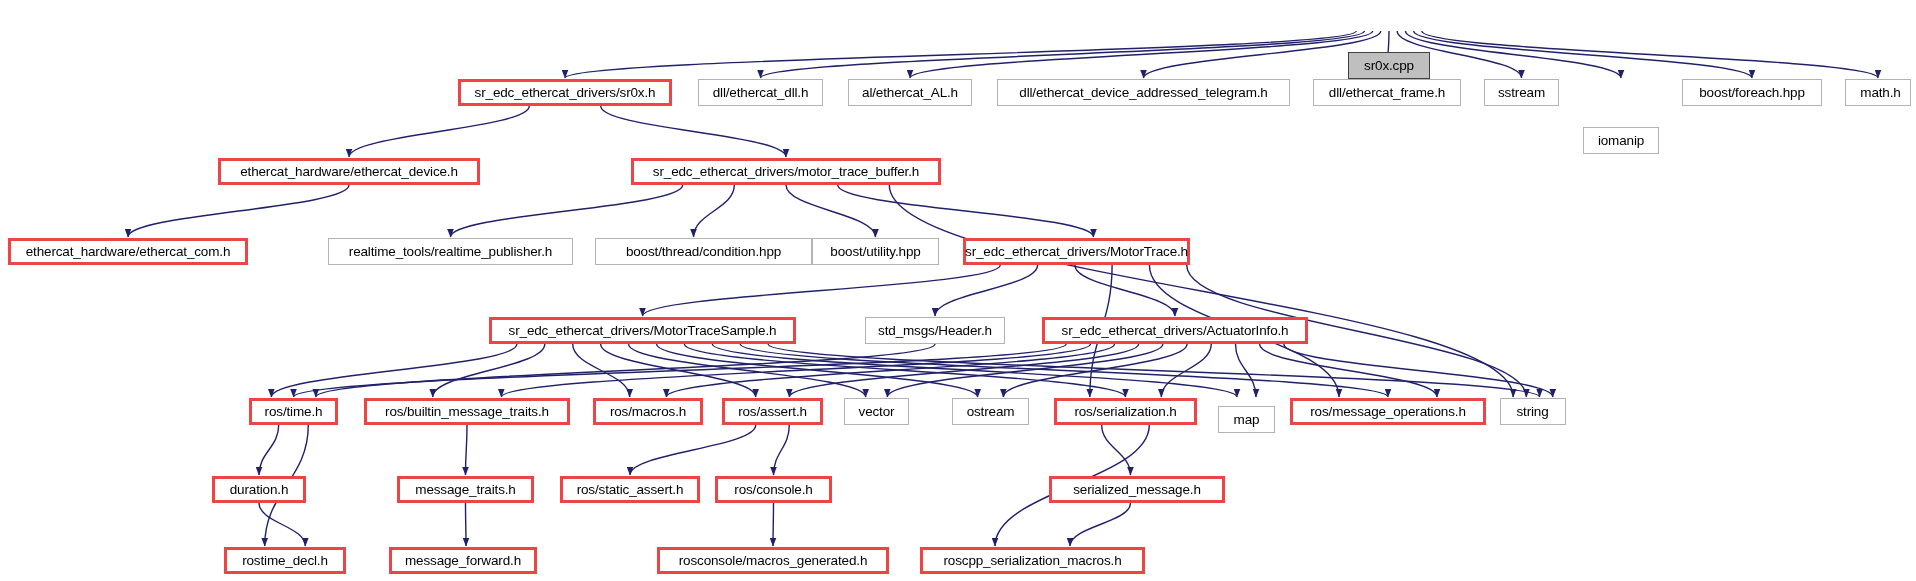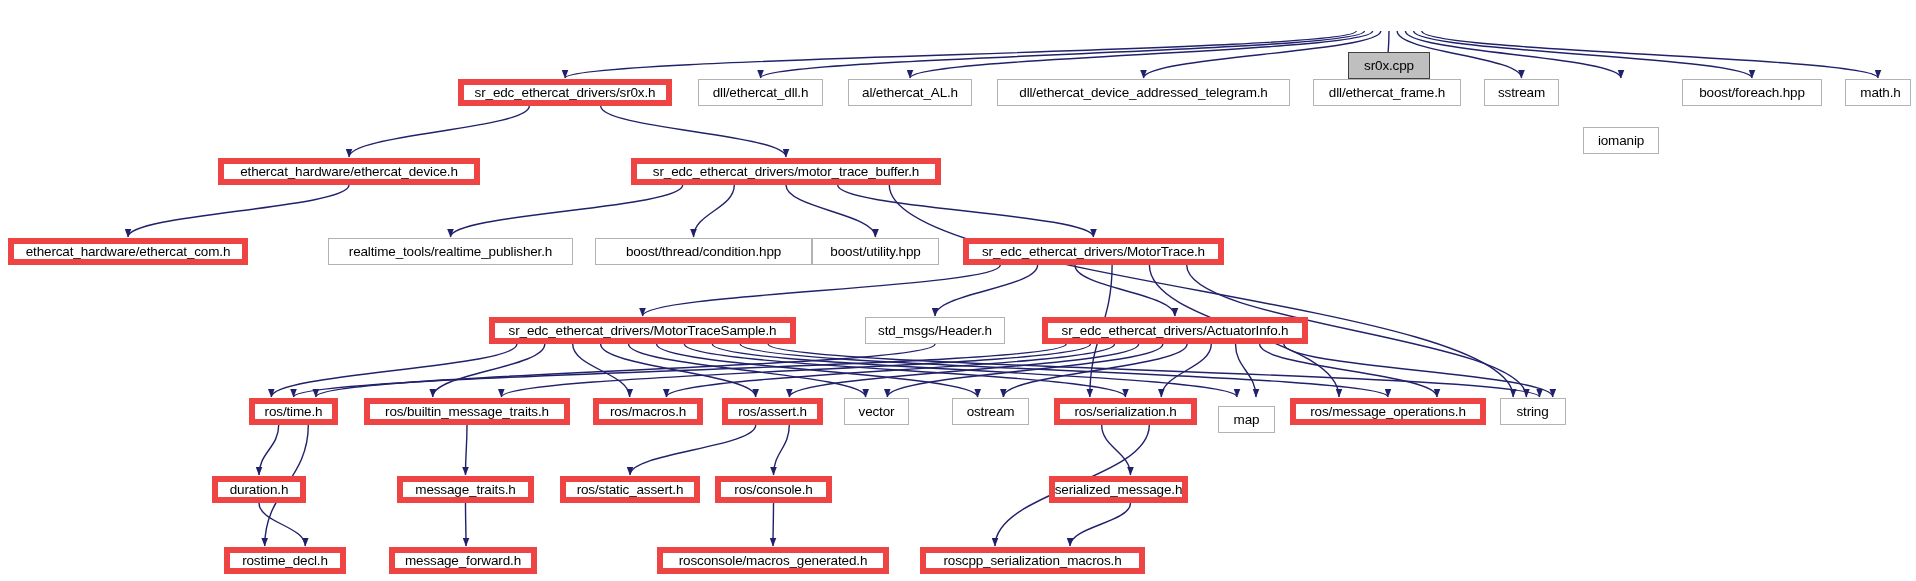--- a/index.html
+++ b/index.html
@@ -41,21 +41,21 @@
     white-space: nowrap;
     padding: 0 7px;
     letter-spacing: -0.15px;
   }
   .node.root {
     background: #bfbfbf;
     border: 1px solid #404040;
     font-weight: normal;
   }
   .node.strong {
-    border: 6px solid #ef4444;
+    border: 3px solid #ef4444;
   }
   .node-label {
     display: block;
     pointer-events: none;
   }
 </style>
 </head>
 <body>
 
 <div id="graph">
@@ -165,21 +165,21 @@
       </div>
       <div class="node" style="left: 328px; top: 238px; width: 245px;">
         <span class="node-label">realtime_tools/realtime_publisher.h</span>
       </div>
       <div class="node" style="left: 595px; top: 238px; width: 217px;">
         <span class="node-label">boost/thread/condition.hpp</span>
       </div>
       <div class="node" style="left: 812px; top: 238px; width: 127px;">
         <span class="node-label">boost/utility.hpp</span>
       </div>
-      <div class="node strong" style="left: 963px; top: 238px; width: 261px;">
+      <div class="node strong" style="left: 963px; top: 238px; width: 227px;">
         <span class="node-label">sr_edc_ethercat_drivers/MotorTrace.h</span>
       </div>
       <div class="node strong" style="left: 489px; top: 317px; width: 307px;">
         <span class="node-label">sr_edc_ethercat_drivers/MotorTraceSample.h</span>
       </div>
       <div class="node" style="left: 865px; top: 317px; width: 140px;">
         <span class="node-label">std_msgs/Header.h</span>
       </div>
       <div class="node strong" style="left: 1042px; top: 317px; width: 266px;">
         <span class="node-label">sr_edc_ethercat_drivers/ActuatorInfo.h</span>
@@ -219,21 +219,21 @@
       </div>
       <div class="node strong" style="left: 397px; top: 476px; width: 137px;">
         <span class="node-label">message_traits.h</span>
       </div>
       <div class="node strong" style="left: 560px; top: 476px; width: 140px;">
         <span class="node-label">ros/static_assert.h</span>
       </div>
       <div class="node strong" style="left: 715px; top: 476px; width: 117px;">
         <span class="node-label">ros/console.h</span>
       </div>
-      <div class="node strong" style="left: 1049px; top: 476px; width: 139px;">
+      <div class="node strong" style="left: 1049px; top: 476px; width: 176px;">
         <span class="node-label">serialized_message.h</span>
       </div>
       <div class="node strong" style="left: 224px; top: 547px; width: 122px;">
         <span class="node-label">rostime_decl.h</span>
       </div>
       <div class="node strong" style="left: 389px; top: 547px; width: 148px; justify-content: center;">
         <span class="node-label">message_forward.h</span>
       </div>
       <div class="node strong" style="left: 657px; top: 547px; width: 232px;">
         <span class="node-label">rosconsole/macros_generated.h</span>

